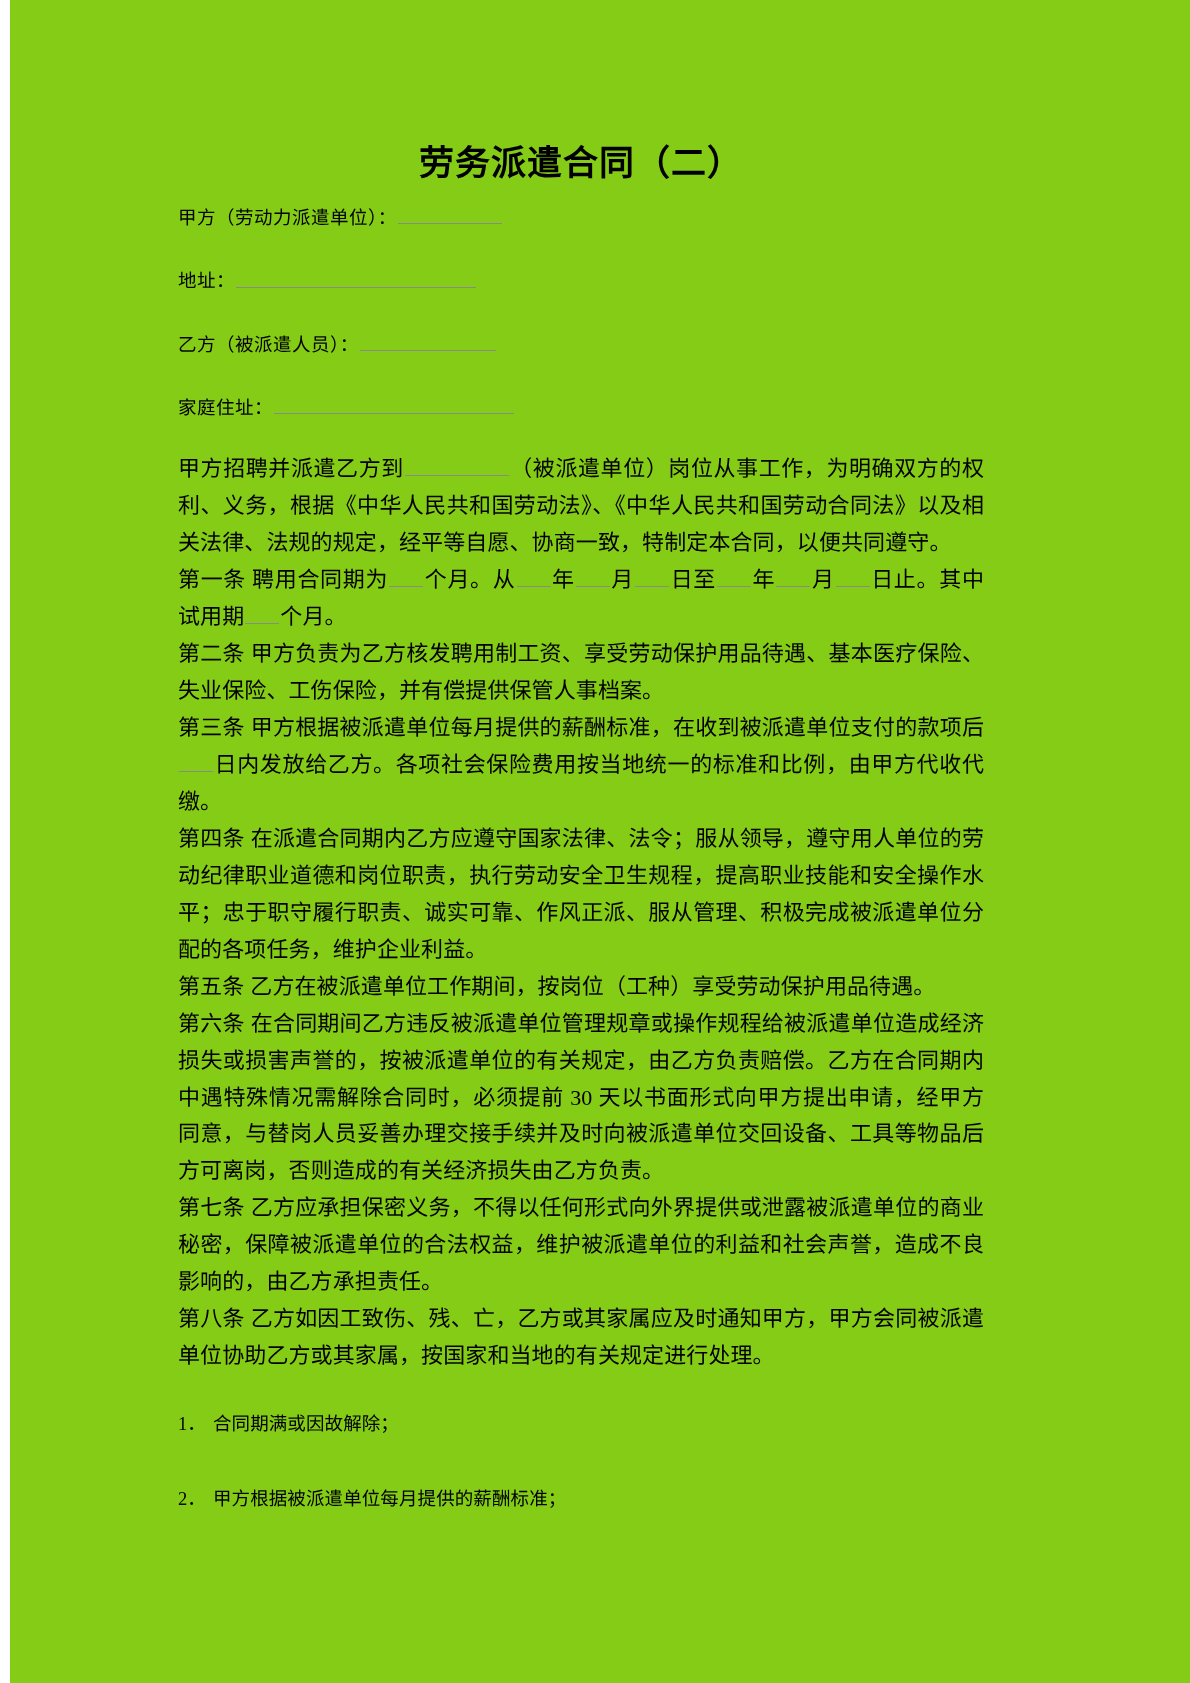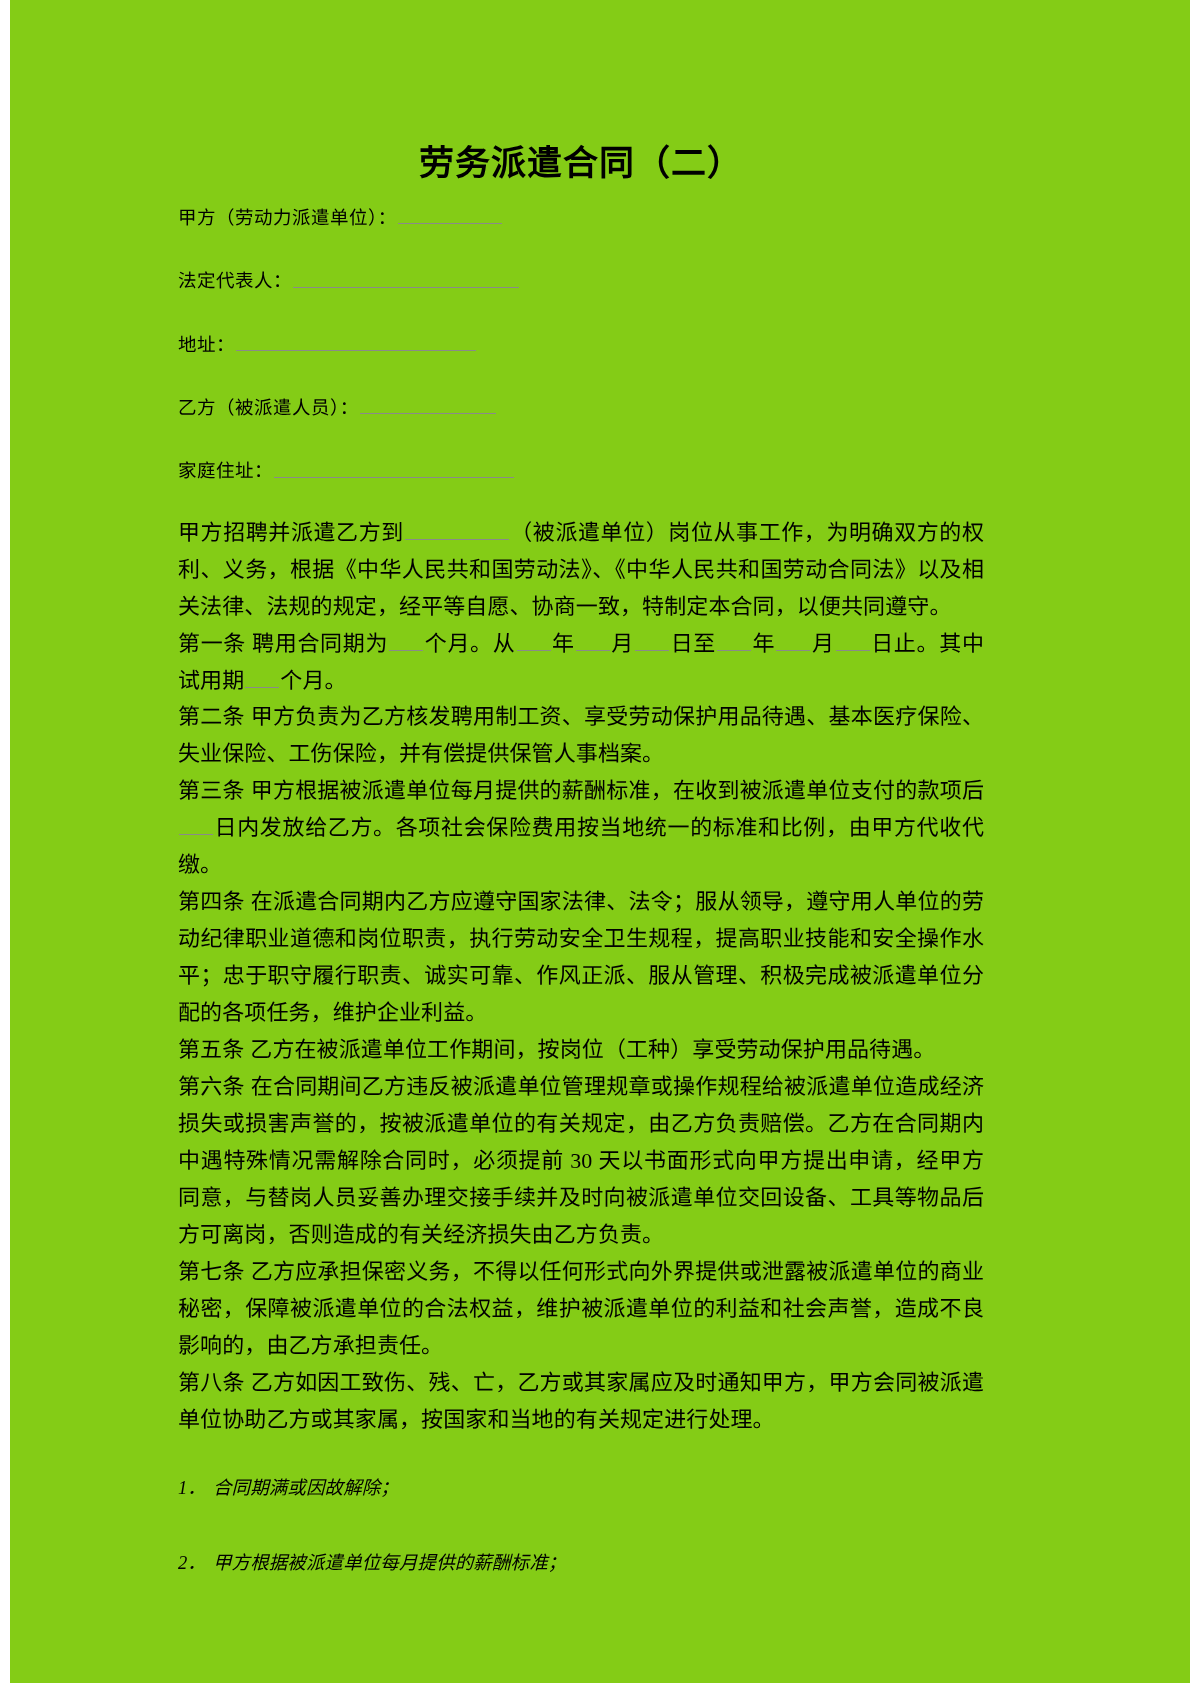--- a/index.html
+++ b/index.html
@@ -89,43 +89,39 @@
     margin-right: 6px;
   }
   .list-block {
     margin-top: 34px;
   }
   .list-item {
     font-size: 18.5px;
     line-height: 1.68;
     margin: 0 0 44px 0;
     letter-spacing: 0.1px;
-    font-style: italic;
   }
   .list-item .num {
     margin-right: 7px;
   }
 </style>
 </head>
 <body>
 
 <div class="page">
   <div class="content">
 
     <h1 class="doc-title">劳务派遣合同（二）</h1>
 
     <div class="party-block">
 
       <p class="party-row">
         <span class="party-label">甲方（劳动力派遣单位）：</span><span class="blank w-s"></span>
       </p>
 
-      <p class="party-row">
-        <span class="party-label">法定代表人：</span><span class="blank w-l"></span>
-      </p>
 
       <p class="party-row">
         <span class="party-label">地址：</span><span class="blank w-xl"></span>
       </p>
 
       <p class="party-row">
         <span class="party-label">乙方（被派遣人员）：</span><span class="blank w-m"></span>
       </p>
 
 

